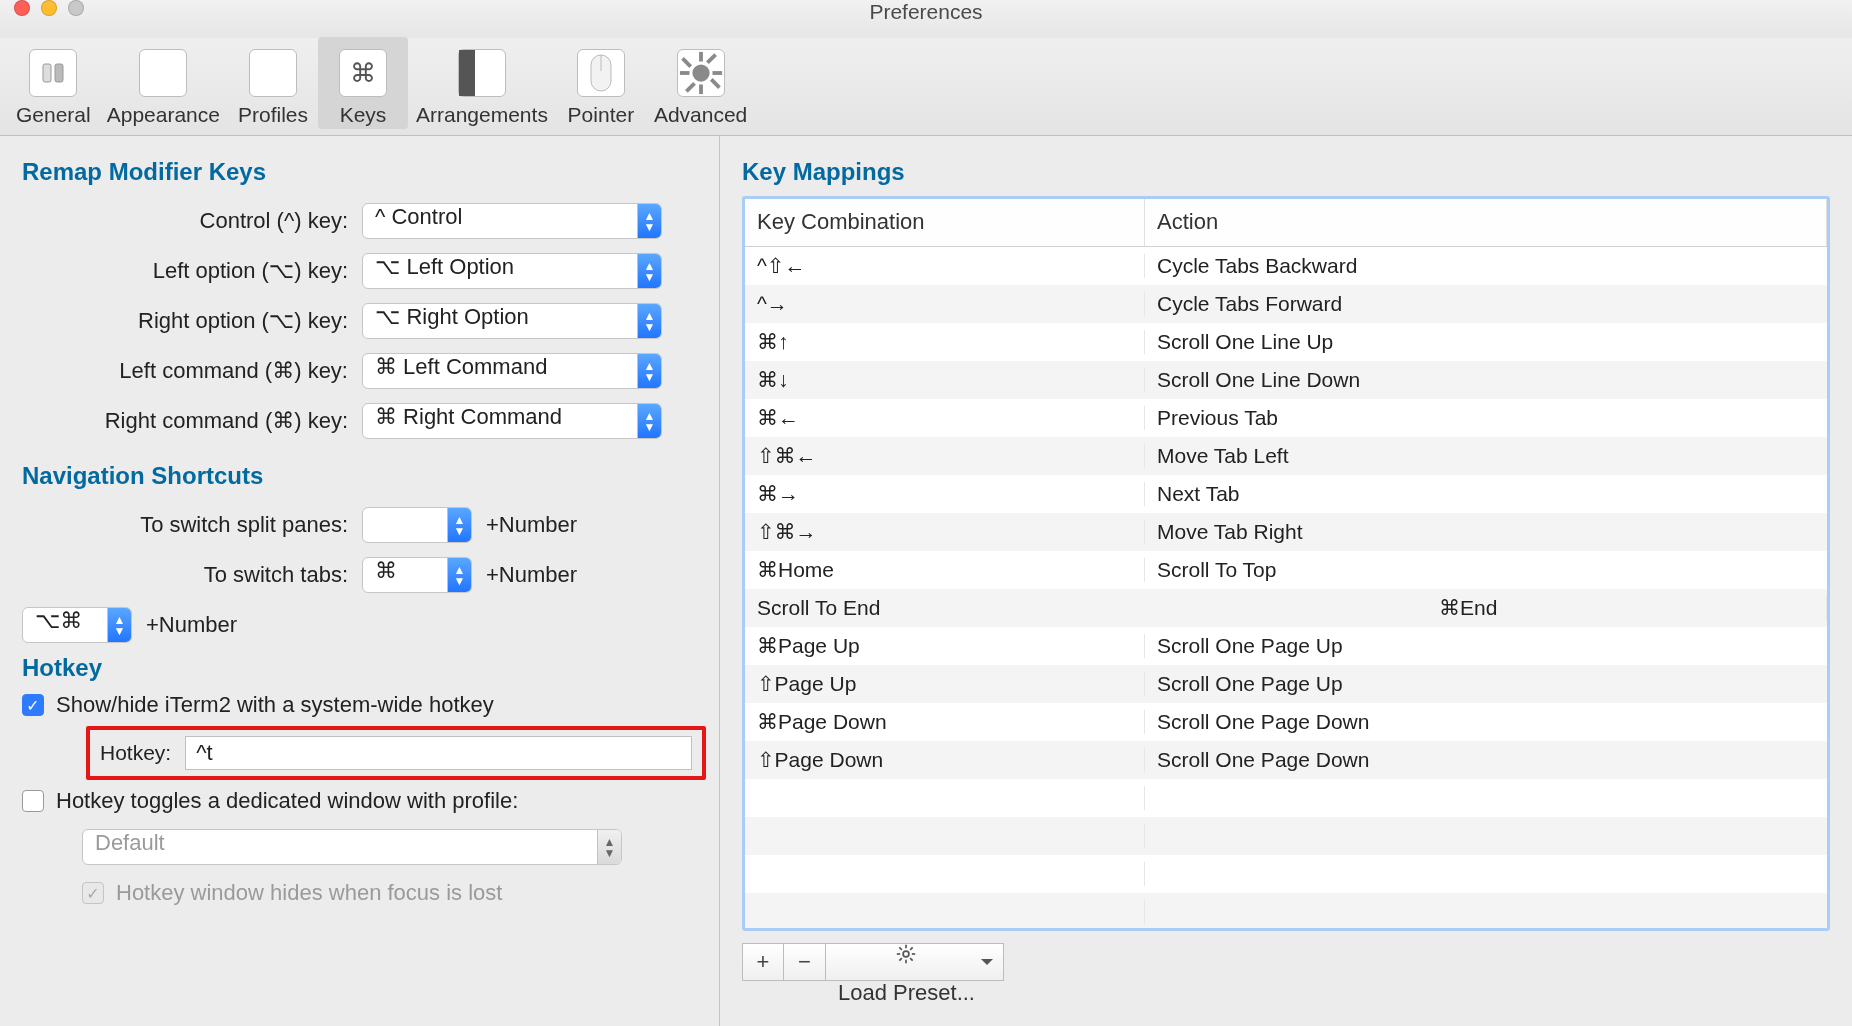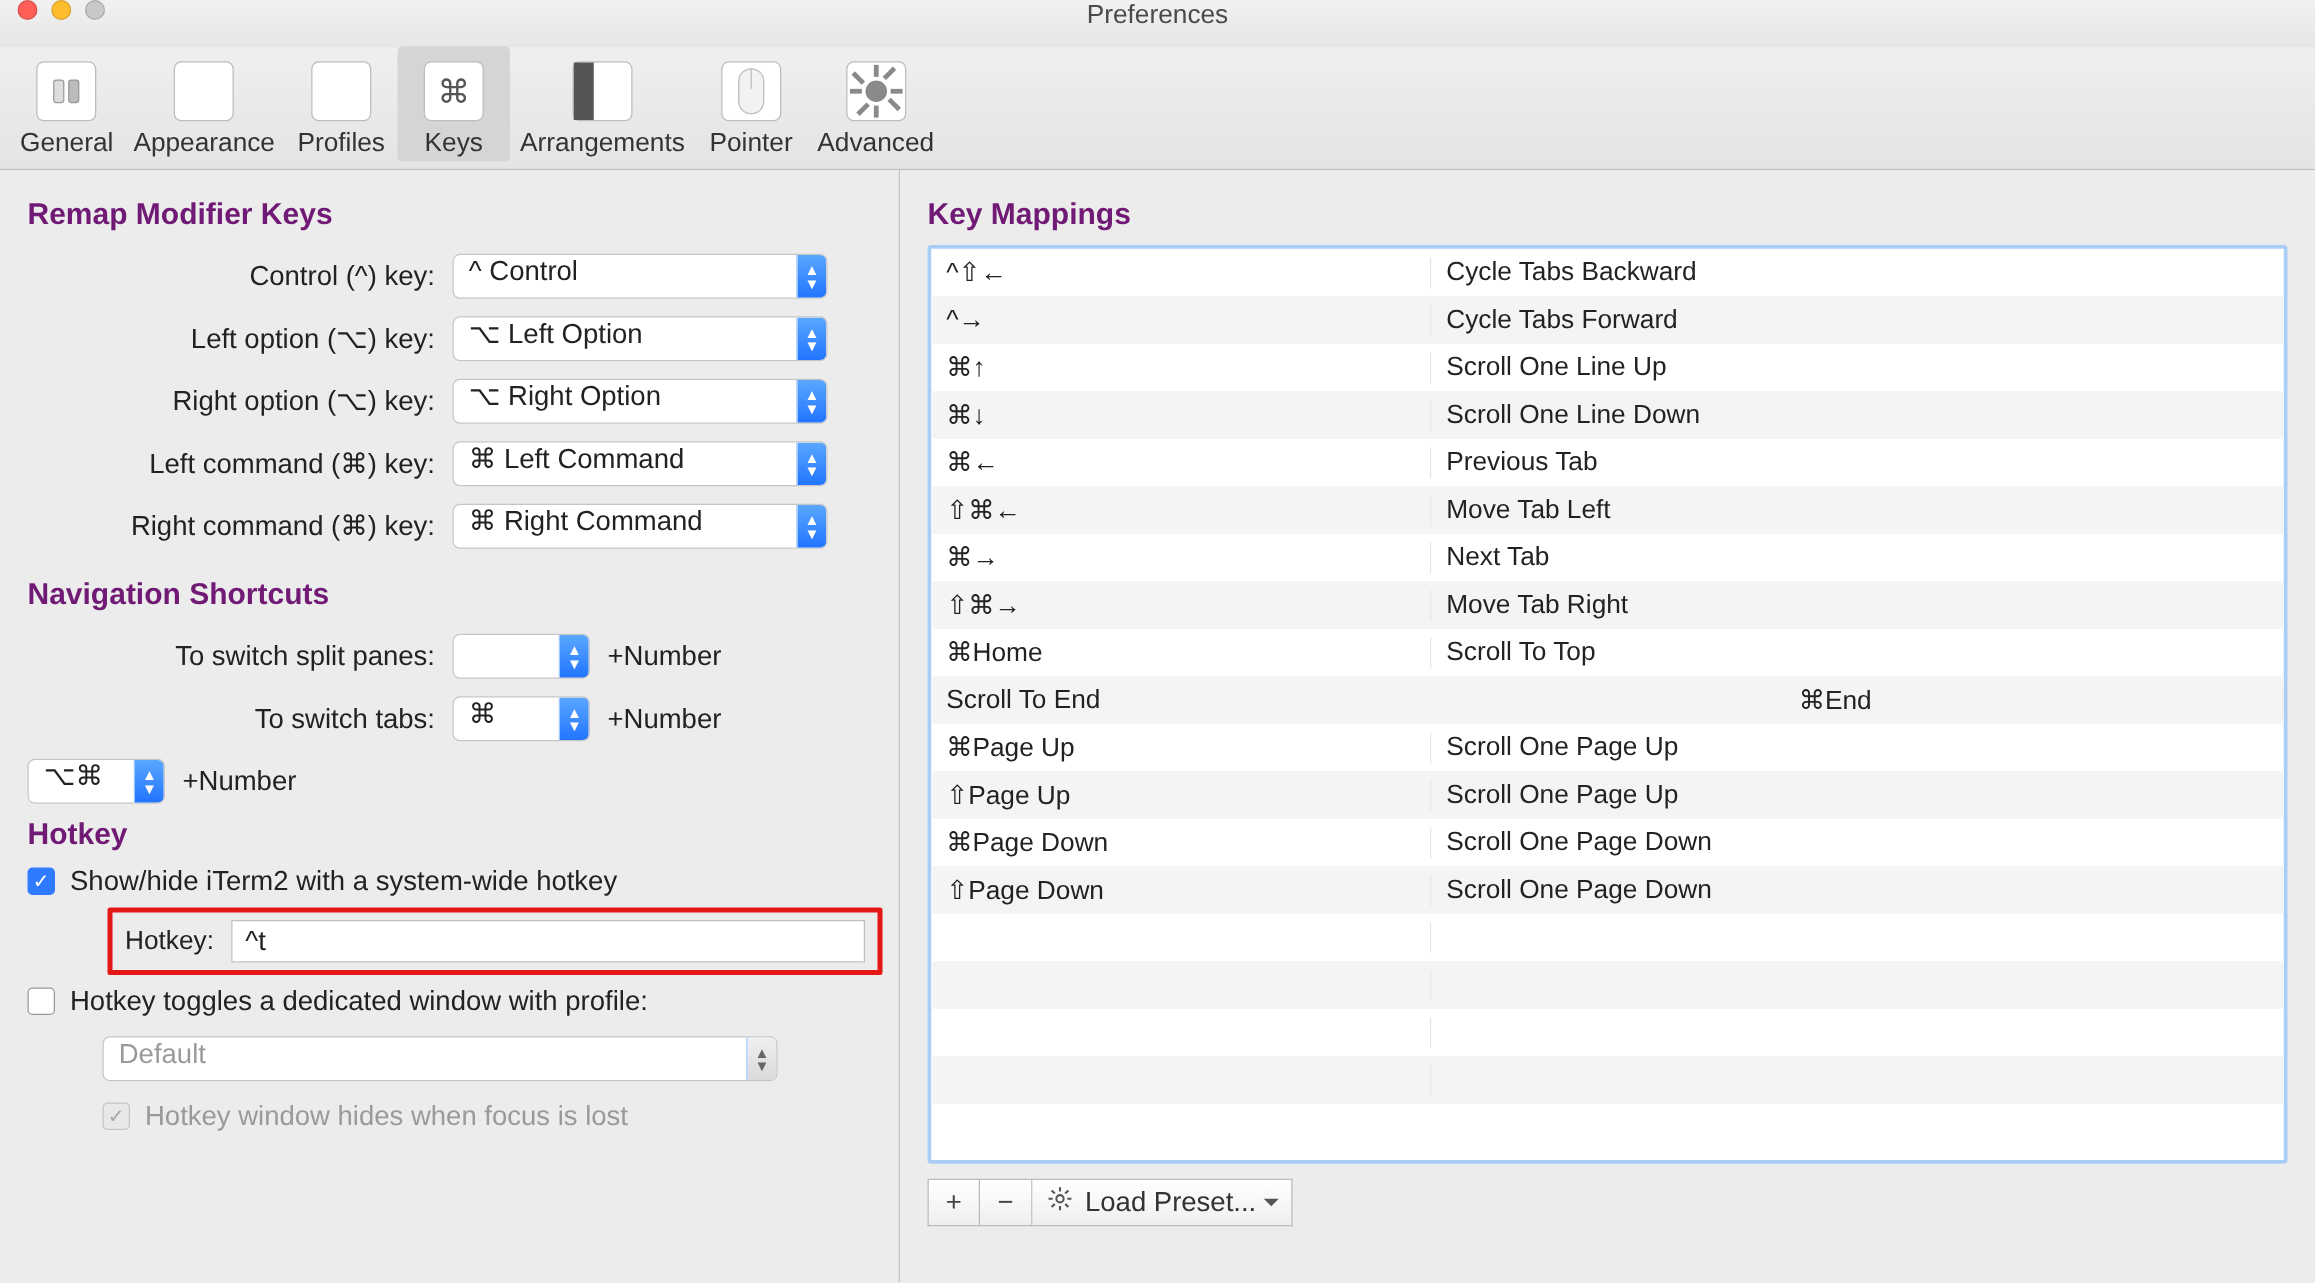--- a/index.html
+++ b/index.html
@@ -73,21 +73,21 @@
     width: 720px;
     border-right:1px solid #c4c4c4;
     padding:16px 22px 0 22px;
   }
   .col-right {
     flex:1;
     padding:16px 22px 0 22px;
   }
 
   h3.section {
-    font-size:24px; font-weight:700; color:#701a75;
+    font-size:24px; font-weight:700; color:#0369a1;
     margin: 6px 0 10px 0;
   }
 
   
   .kv-row {
     display:flex; align-items:center; height:50px;
   }
   .kv-row .lbl {
     width: 340px; text-align:right; padding-right:14px;
     font-size:22px; color:#222;
@@ -172,21 +172,21 @@
   .sqbtn{
     width:42px;height:38px; border:1px solid #bcbcbc; background:linear-gradient(#fff,#efefef);
     display:flex;align-items:center;justify-content:center;font-size:22px;color:#444;
     cursor:default;
   }
   .sqbtn + .sqbtn{ border-left:none;}
   .preset{
     height:38px; border:1px solid #bcbcbc; border-left:none;
     background:linear-gradient(#fff,#efefef);
     display:flex;align-items:center;gap:10px;padding:0 28px 0 12px;
-    font-size:22px;color:#333;position:relative;
+    font-size:22px;color:#333;position:relative;flex-direction:column;
   }
   .preset::after{
     content:""; position:absolute; right:10px; top:15px;
     border:6px solid transparent; border-top-color:#555;
   }
 </style>
 </head>
 <body>
 
 <div class="titlebar">
@@ -380,20 +380,24 @@
       <span class="cb disabled checked">✓</span>
       <span>Hotkey window hides when focus is lost</span>
     </div>
 
   </div>
 
   <div class="col-right">
     <h3 class="section">Key Mappings</h3>
 
     <div class="table-wrap">
+      <div class="thead">
+        <div class="th kc">Key Combination</div>
+        <div class="th ac">Action</div>
+      </div>
       <div class="tbody" id="mapping-body">
           <div class="trow">
      <div class="td kc">^⇧←</div>
      <div class="td ac">Cycle Tabs Backward</div>
    </div>
           <div class="trow">
      <div class="td kc">^→</div>
      <div class="td ac">Cycle Tabs Forward</div>
    </div>
           <div class="trow">

